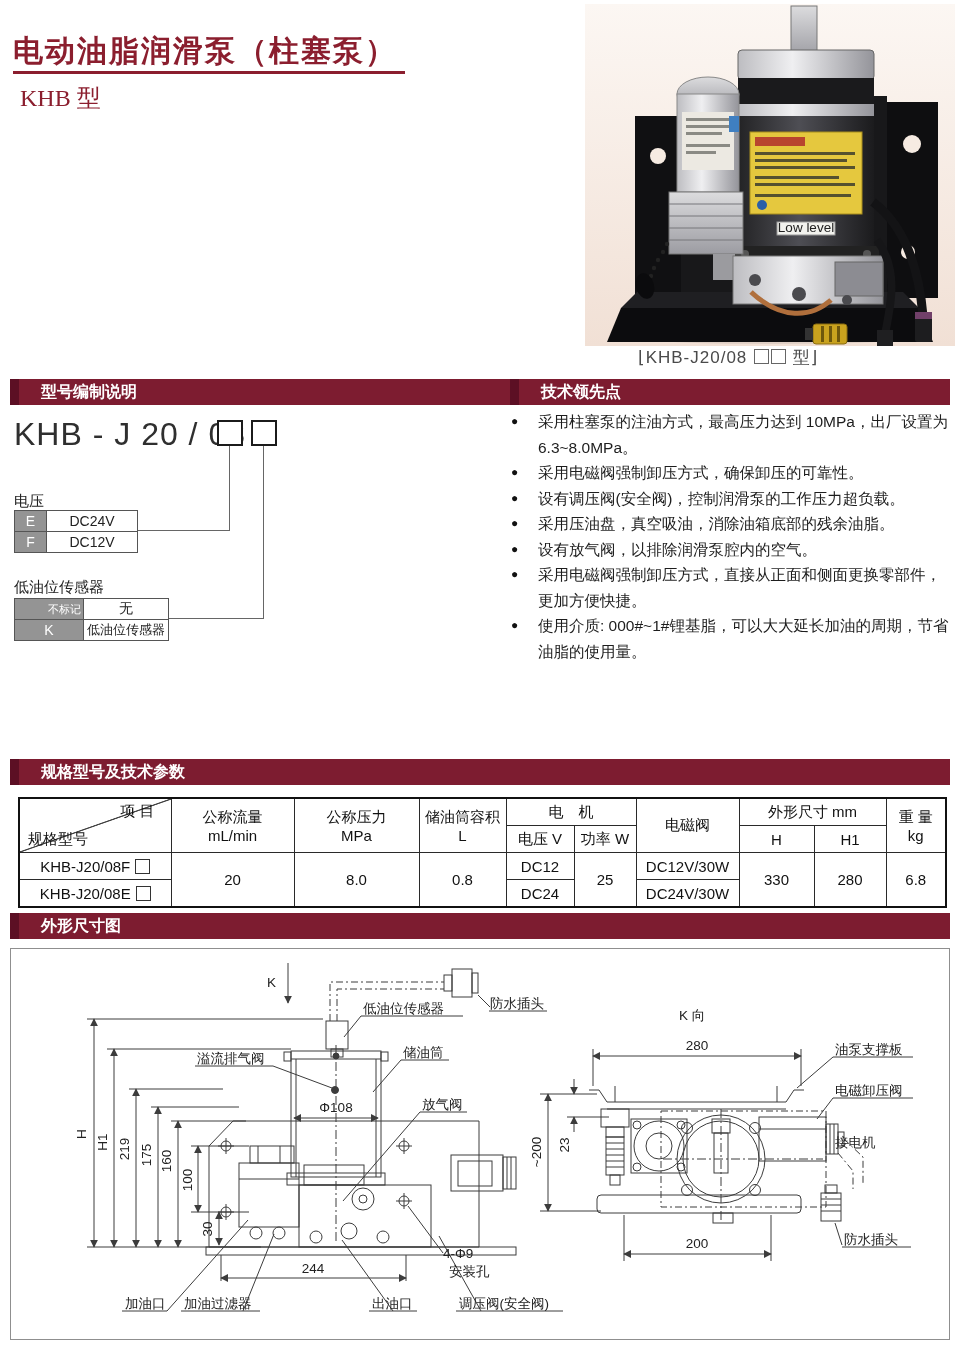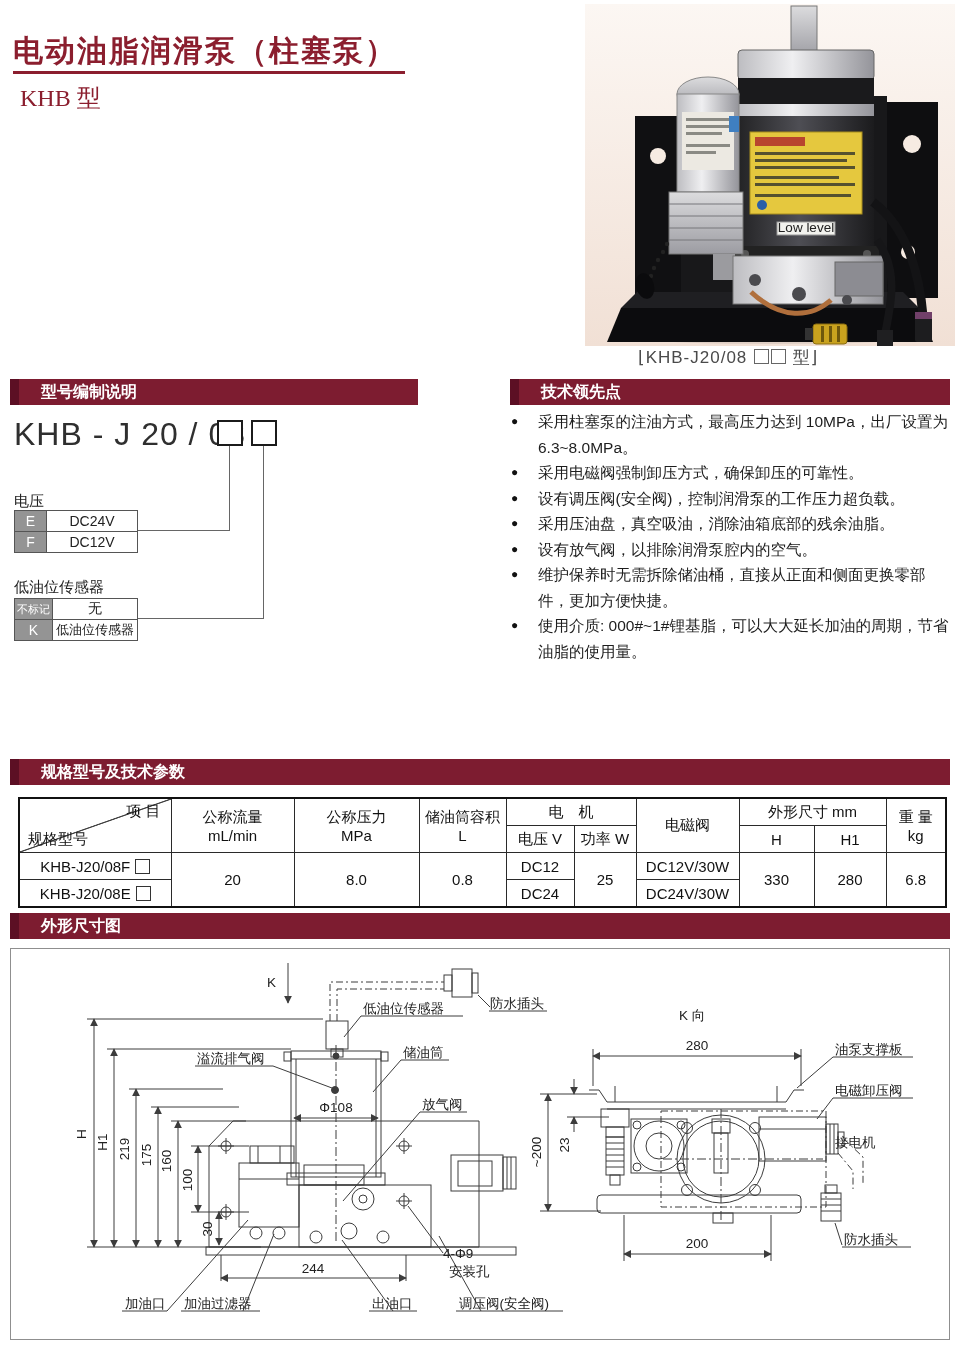--- a/index.html
+++ b/index.html
@@ -39,21 +39,21 @@
   .features{position:absolute;left:511px;top:409px;width:440px;}
   .feat{position:relative;padding-left:27px;font-size:15.5px;line-height:25.5px;color:#1d1d1d;}
   .feat::before{content:"●";position:absolute;left:0;top:0;font-size:12px;color:#111;}
 
   
   .spec{position:absolute;left:18px;top:797px;border-collapse:collapse;table-layout:fixed;
         border:2px solid #111;font-size:15px;color:#111;}
   .spec td{border:1px solid #2a2a2a;text-align:center;vertical-align:middle;height:26px;padding:0;overflow:hidden;}
   .diag{position:relative;background:linear-gradient(to bottom right,
         #fff calc(50% - 1px),#444 calc(50% - 0.3px),#444 calc(50% + 0.3px),#fff calc(50% + 1px));}
-  .diag .t{position:absolute;top:3px;right:10px;margin-left:32px;}
+  .diag .t{position:absolute;top:3px;right:16px;margin-left:32px;}
   .diag .b{position:absolute;bottom:3px;left:8px;}
   .msq{display:inline-block;width:13px;height:13px;border:1px solid #333;margin-left:5px;vertical-align:-2px;}
 
   
   .draw-box{position:absolute;left:10px;top:948px;width:938px;height:390px;border:1px solid #8f8f8f;background:#fff;}
   .draw-box svg{display:block;}
   svg text{font-family:"Liberation Sans","DejaVu Sans",sans-serif;font-size:13.5px;fill:#222;}
 </style>
 </head>
 <body>
@@ -165,21 +165,21 @@
         <ellipse cx="60" cy="282" rx="9" ry="13" fill="#0b0b0d" transform="rotate(-15 60 282)"></ellipse>
       </g>
     </svg>
   </div>
   <div class="photo-caption">
     <span>⌊KHB-J20/08</span>
     <span class="cap-sq"></span><span class="cap-sq"></span>
     <span>型⌋</span>
   </div>
 
-  <div class="bar" style="left:10px;top:379px;width:408px;">型号编制说明</div>
+  <div class="bar" style="left:10px;top:379px;width:508px;">型号编制说明</div>
 
   <div class="model-code">KHB - J 20 / 08</div>
   <div class="code-sq" style="left:217px;top:420px;"></div>
   <div class="code-sq" style="left:251px;top:420px;"></div>
 
   <div class="vline" style="left:229px;top:446px;height:84px;"></div>
   <div class="hline" style="left:135px;top:530px;width:95px;"></div>
   <div class="vline" style="left:263px;top:446px;height:172px;"></div>
   <div class="hline" style="left:135px;top:618px;width:129px;"></div>
 
@@ -194,38 +194,38 @@
       <td class="code">F</td>
       <td class="val">DC12V</td>
     </tr>
   </tbody>
     </table>
 
   <div class="mini-label" style="left:14px;top:578px;">低油位传感器</div>
   <table class="mini-table" style="left:14px;top:598px;">
     <tbody>
         <tr>
-      <td class="code small" style="width:37px;">不标记</td>
+      <td class="code small" style="width:37px;padding-left:31px;">不标记</td>
       <td class="val" style="width:84px;">无</td>
     </tr>
     <tr>
       <td class="code">K</td>
       <td class="val" style="font-size:13px;">低油位传感器</td>
     </tr>
   </tbody>
     </table>
 
   <div class="bar" style="left:510px;top:379px;width:440px;">技术领先点</div>
   <div class="features">
     <div class="feat">采用柱塞泵的注油方式，最高压力达到 10MPa，出厂设置为 6.3~8.0MPa。</div>
     <div class="feat">采用电磁阀强制卸压方式，确保卸压的可靠性。</div>
     <div class="feat">设有调压阀(安全阀)，控制润滑泵的工作压力超负载。</div>
     <div class="feat">采用压油盘，真空吸油，消除油箱底部的残余油脂。</div>
     <div class="feat">设有放气阀，以排除润滑泵腔内的空气。</div>
-    <div class="feat">维护保养时无需拆除储油桶，直接从正面和侧面更换零部件，更加方便快捷。</div>
+    <div class="feat">采用电磁阀强制卸压方式，直接从正面和侧面更换零部件，更加方便快捷。</div>
     <div class="feat">使用介质: 000#~1#锂基脂，可以大大延长加油的周期，节省油脂的使用量。</div>
   </div>
 
   <div class="bar" style="left:10px;top:759px;width:940px;">规格型号及技术参数</div>
 
   <table class="spec">
     <colgroup>
       <col style="width:152px">
         <col style="width:123px">
         <col style="width:125px">

